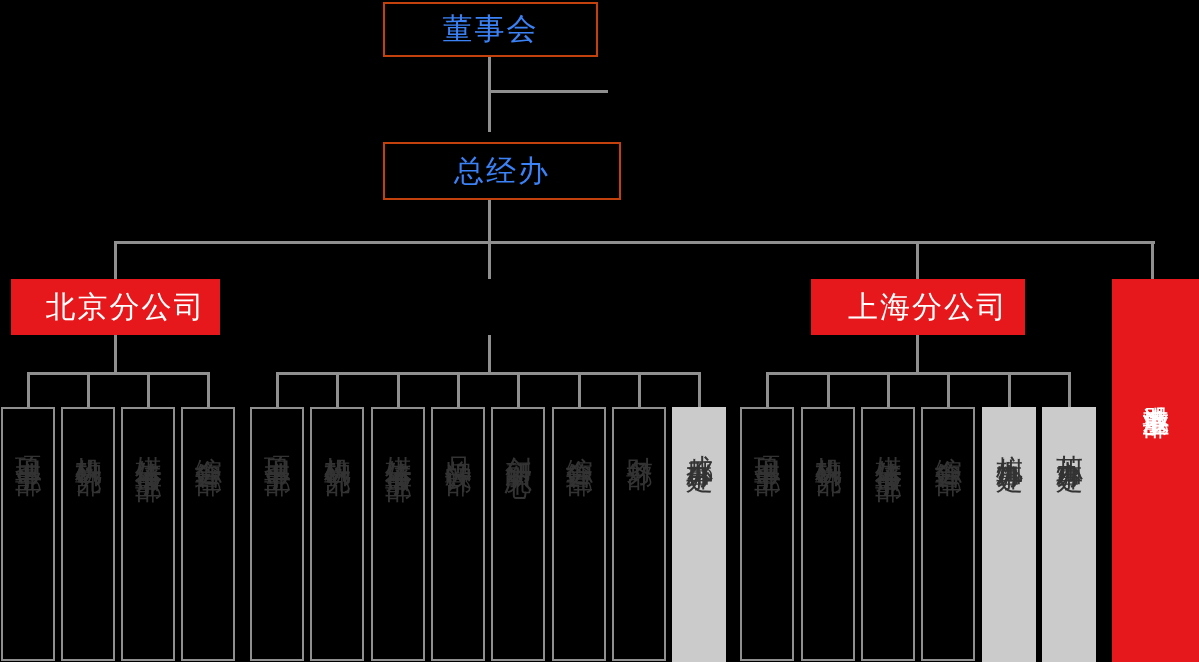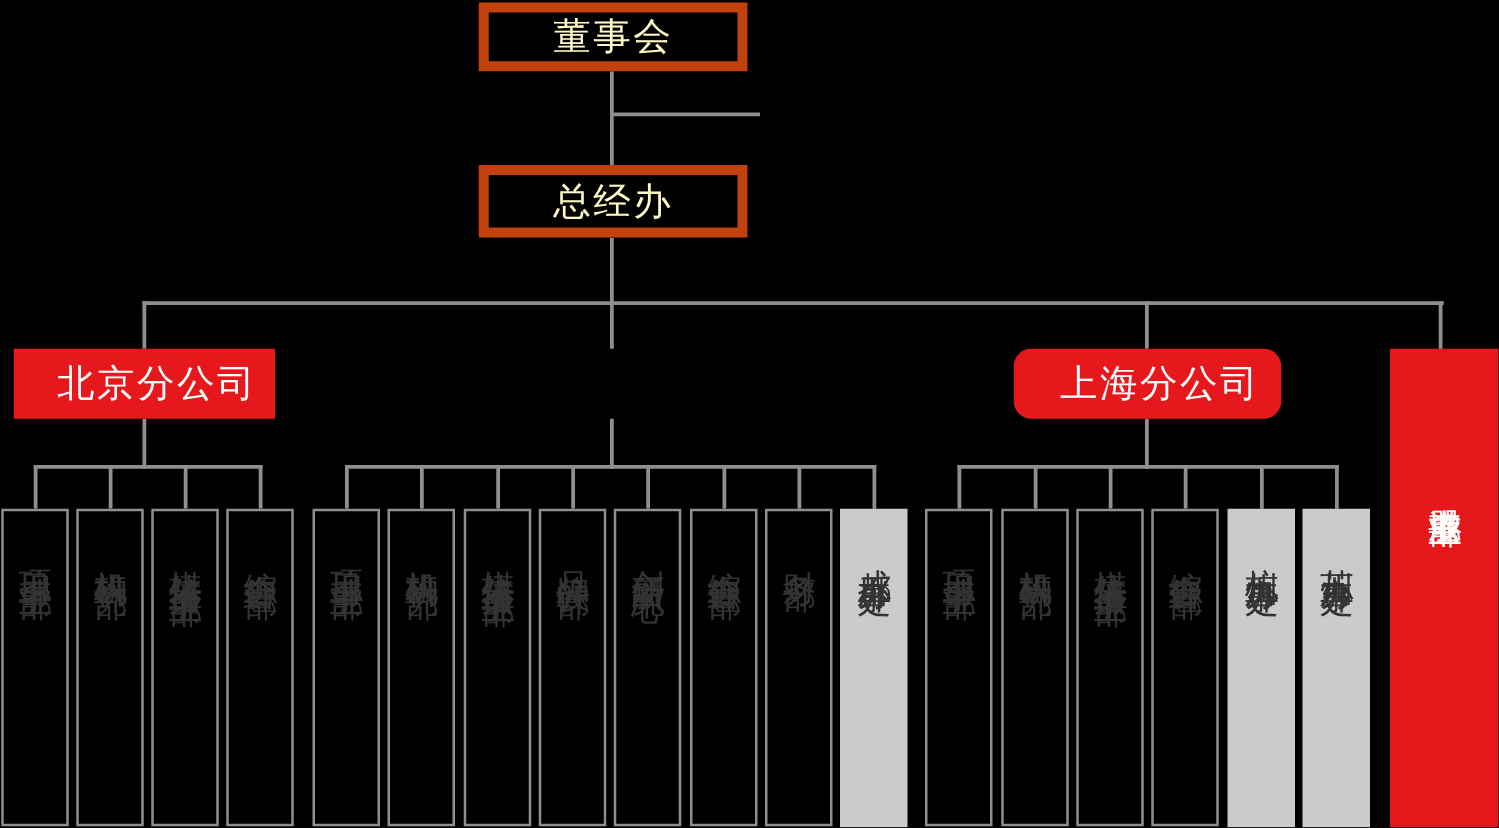--- a/index.html
+++ b/index.html
@@ -3,21 +3,21 @@
 <meta charset="utf-8">
 <title>Org Chart</title>
 <style>
   html,body{margin:0;padding:0;background:#000;}
   .canvas{
     position:relative;width:1199px;height:662px;background:#000;overflow:hidden;
     font-family:"Liberation Sans","DejaVu Sans",sans-serif;
   }
   .line{position:absolute;background:#8f8f8f;}
   .box{position:absolute;box-sizing:border-box;display:flex;align-items:center;justify-content:center;}
-  .top-box{background:#000;border:8px solid #c2410c;color:#fef9c3;font-size:30px;letter-spacing:2px;}
+  .top-box{background:#000;border:2px solid #c2410c;color:#3b82f6;font-size:30px;letter-spacing:2px;}
   .red-box{background:#e7181c;color:#fff;font-size:30px;letter-spacing:2px;padding-left:20px;}
   .dept{position:absolute;top:407px;width:54px;height:254px;box-sizing:border-box;display:flex;justify-content:center;}
   .dept.black{background:#000;border:2px solid #8f8f8f;}
   .dept.gray{background:#cbcbcb;height:255px;}
   .vtext{
     writing-mode:vertical-rl;text-orientation:upright;
     font-size:27px;line-height:1;letter-spacing:3px;color:#333;padding-top:26px;
   }
   .hk-box{position:absolute;left:1112px;top:279px;width:87px;height:383px;background:#e7181c;display:flex;justify-content:center;}
   .hk-box .vtext{color:#fff;letter-spacing:1px;padding-top:106px;}
@@ -59,28 +59,28 @@
   <div class="line" style="left:766px;top:372px;width:3px;height:35px;"></div>
   <div class="line" style="left:827px;top:372px;width:3px;height:35px;"></div>
   <div class="line" style="left:887px;top:372px;width:3px;height:35px;"></div>
   <div class="line" style="left:947px;top:372px;width:3px;height:35px;"></div>
   <div class="line" style="left:1008px;top:372px;width:3px;height:35px;"></div>
   <div class="line" style="left:1068px;top:372px;width:3px;height:35px;"></div>
 
   <div class="box top-box" style="left:383px;top:2px;width:215px;height:55px;">
     <span>董事会</span>
   </div>
-  <div class="box top-box" style="left:383px;top:132px;width:215px;height:58px;justify-content:center;">
+  <div class="box top-box" style="left:383px;top:142px;width:238px;height:58px;justify-content:center;">
     <span>总经办</span>
   </div>
 
   <div class="box red-box" style="left:11px;top:279px;width:209px;height:56px;">
     <span>北京分公司</span>
   </div>
-  <div class="box red-box" style="left:811px;top:279px;width:214px;height:56px;border-radius:14px;">
+  <div class="box red-box" style="left:811px;top:279px;width:214px;height:56px;">
     <span>上海分公司</span>
   </div>
 
   <div class="dept black" style="left:1px;">
     <span class="vtext">项目事业部</span>
   </div>
   <div class="dept black" style="left:61px;">
     <span class="vtext">机构研究部</span>
   </div>
   <div class="dept black" style="left:121px;">

